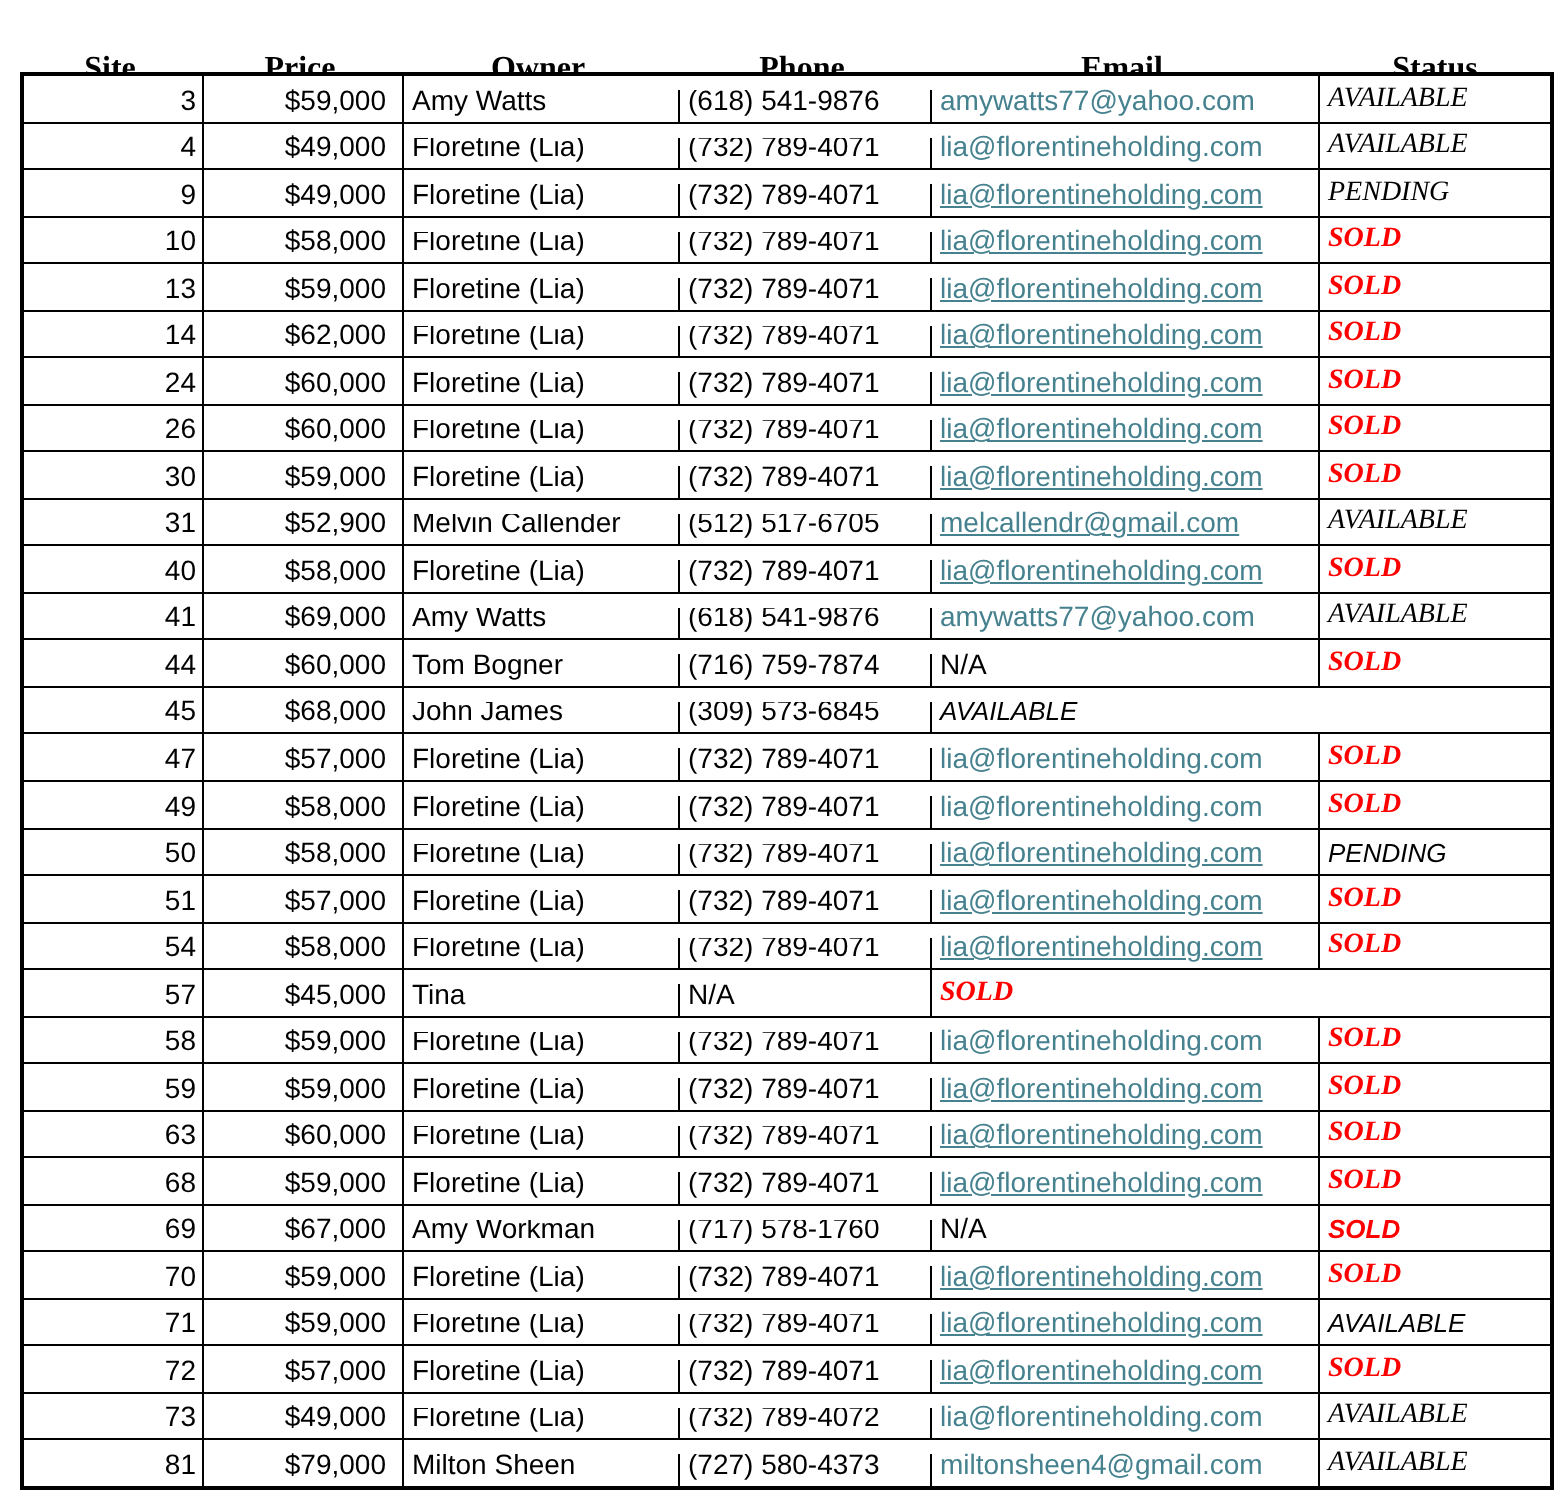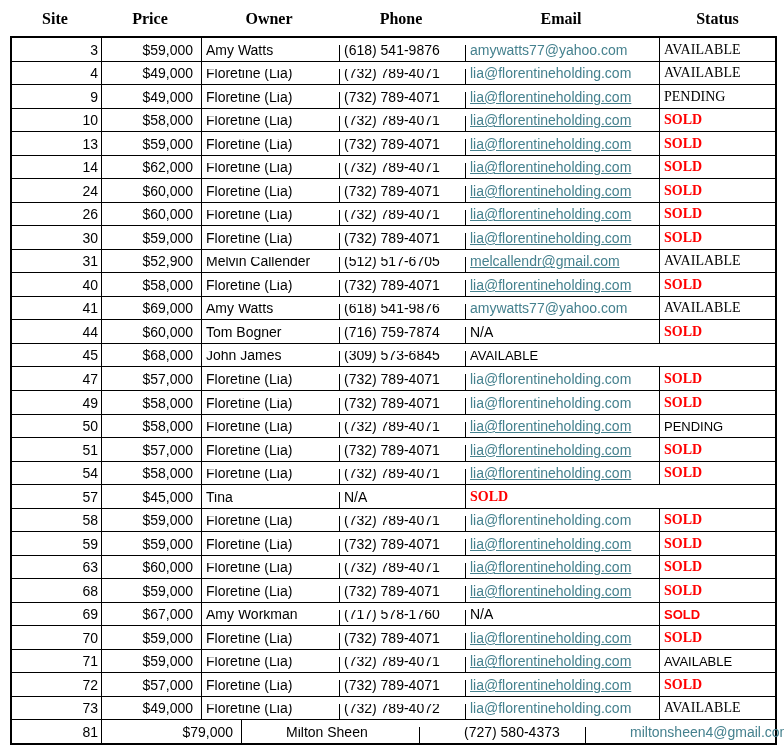--- a/index.html
+++ b/index.html
@@ -1,43 +1,43 @@
 <!DOCTYPE html>
 <html><head>
 <meta charset="utf-8">
 <style>
   html,body{margin:0;padding:0;background:#ffffff;}
   body{width:784px;height:752px;position:relative;font-family:"Liberation Sans",sans-serif;}
 
   .header-row{
-    position:absolute;left:10px;top:4px;width:767px;height:30px;
+    position:absolute;left:10px;top:20px;width:767px;height:30px;
     display:grid;grid-template-columns:90px 100px 138px 126px 194px 1fr;
     align-items:center;
   }
   .hcell{
     text-align:center;font-family:"Liberation Serif",serif;font-weight:bold;
     font-size:16px;color:#000;
   }
 
   .sheet{
     position:absolute;left:10px;top:36px;width:767px;height:709px;
     border:2px solid #000;box-sizing:border-box;background:#fff;
     display:flex;flex-direction:column;
   }
   .row{
     flex:1;display:grid;grid-template-columns:90px 100px 138px 126px 194px 1fr;
     border-bottom:1px solid #000;box-sizing:border-box;min-height:0;
   }
-  .row:last-child{border-bottom:none;gap:40px;}
+  .row:last-child{border-bottom:none;}
   .cell{
     border-right:1px solid #000;box-sizing:border-box;overflow:hidden;
     display:flex;align-items:flex-end;padding-bottom:3px;
     font-size:14px;color:#000;white-space:nowrap;
   }
-  .cell:last-child{border-right:none;}
+  .cell:last-child{border-right:none;font-style:italic;}
   .cell.site{justify-content:flex-end;padding-right:3px;}
   .cell.price{justify-content:flex-end;padding-right:8px;}
   .cell.owner,.cell.phone{padding-left:4px;margin-top:7px;}
   .cell.email{padding-left:4px;}
   .cell.status{padding-left:4px;}
 
   .email-text.link{text-decoration:underline;}
   .status.serif{font-family:"Liberation Serif",serif;font-size:14px;}
   .status.sans{font-family:"Liberation Sans",sans-serif;font-size:13px;}
   .status.sold{font-weight:bold;}

